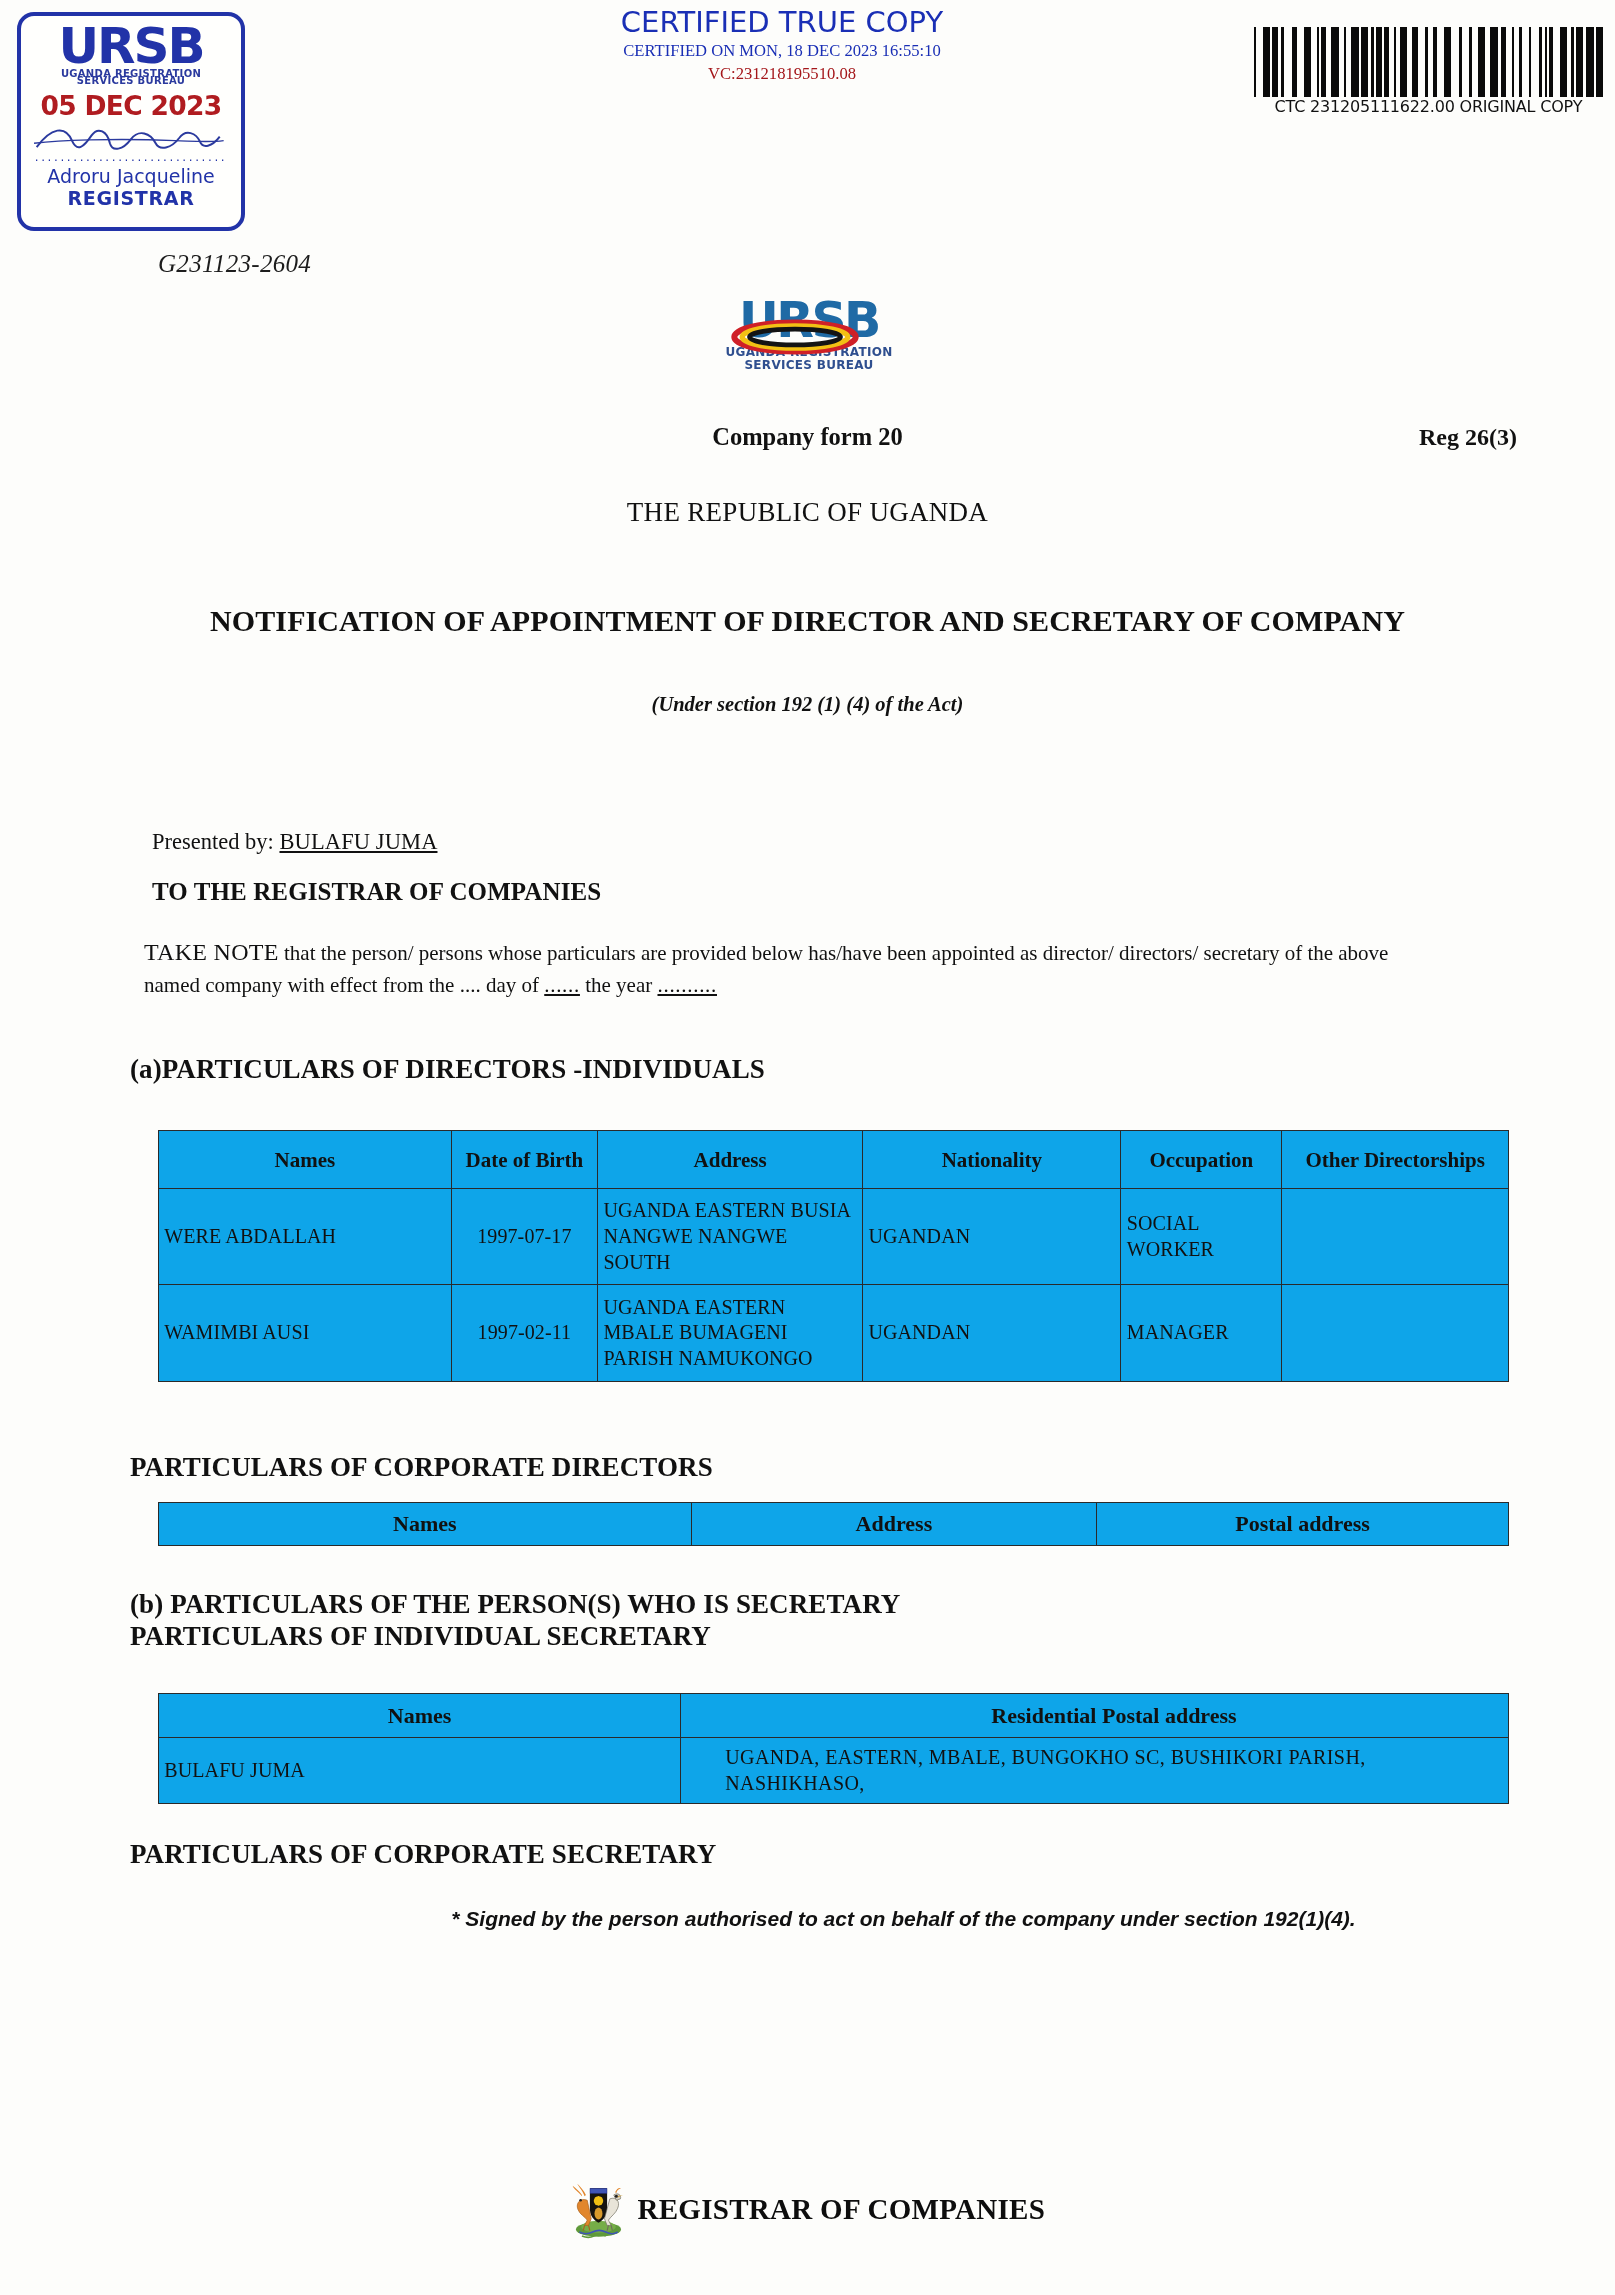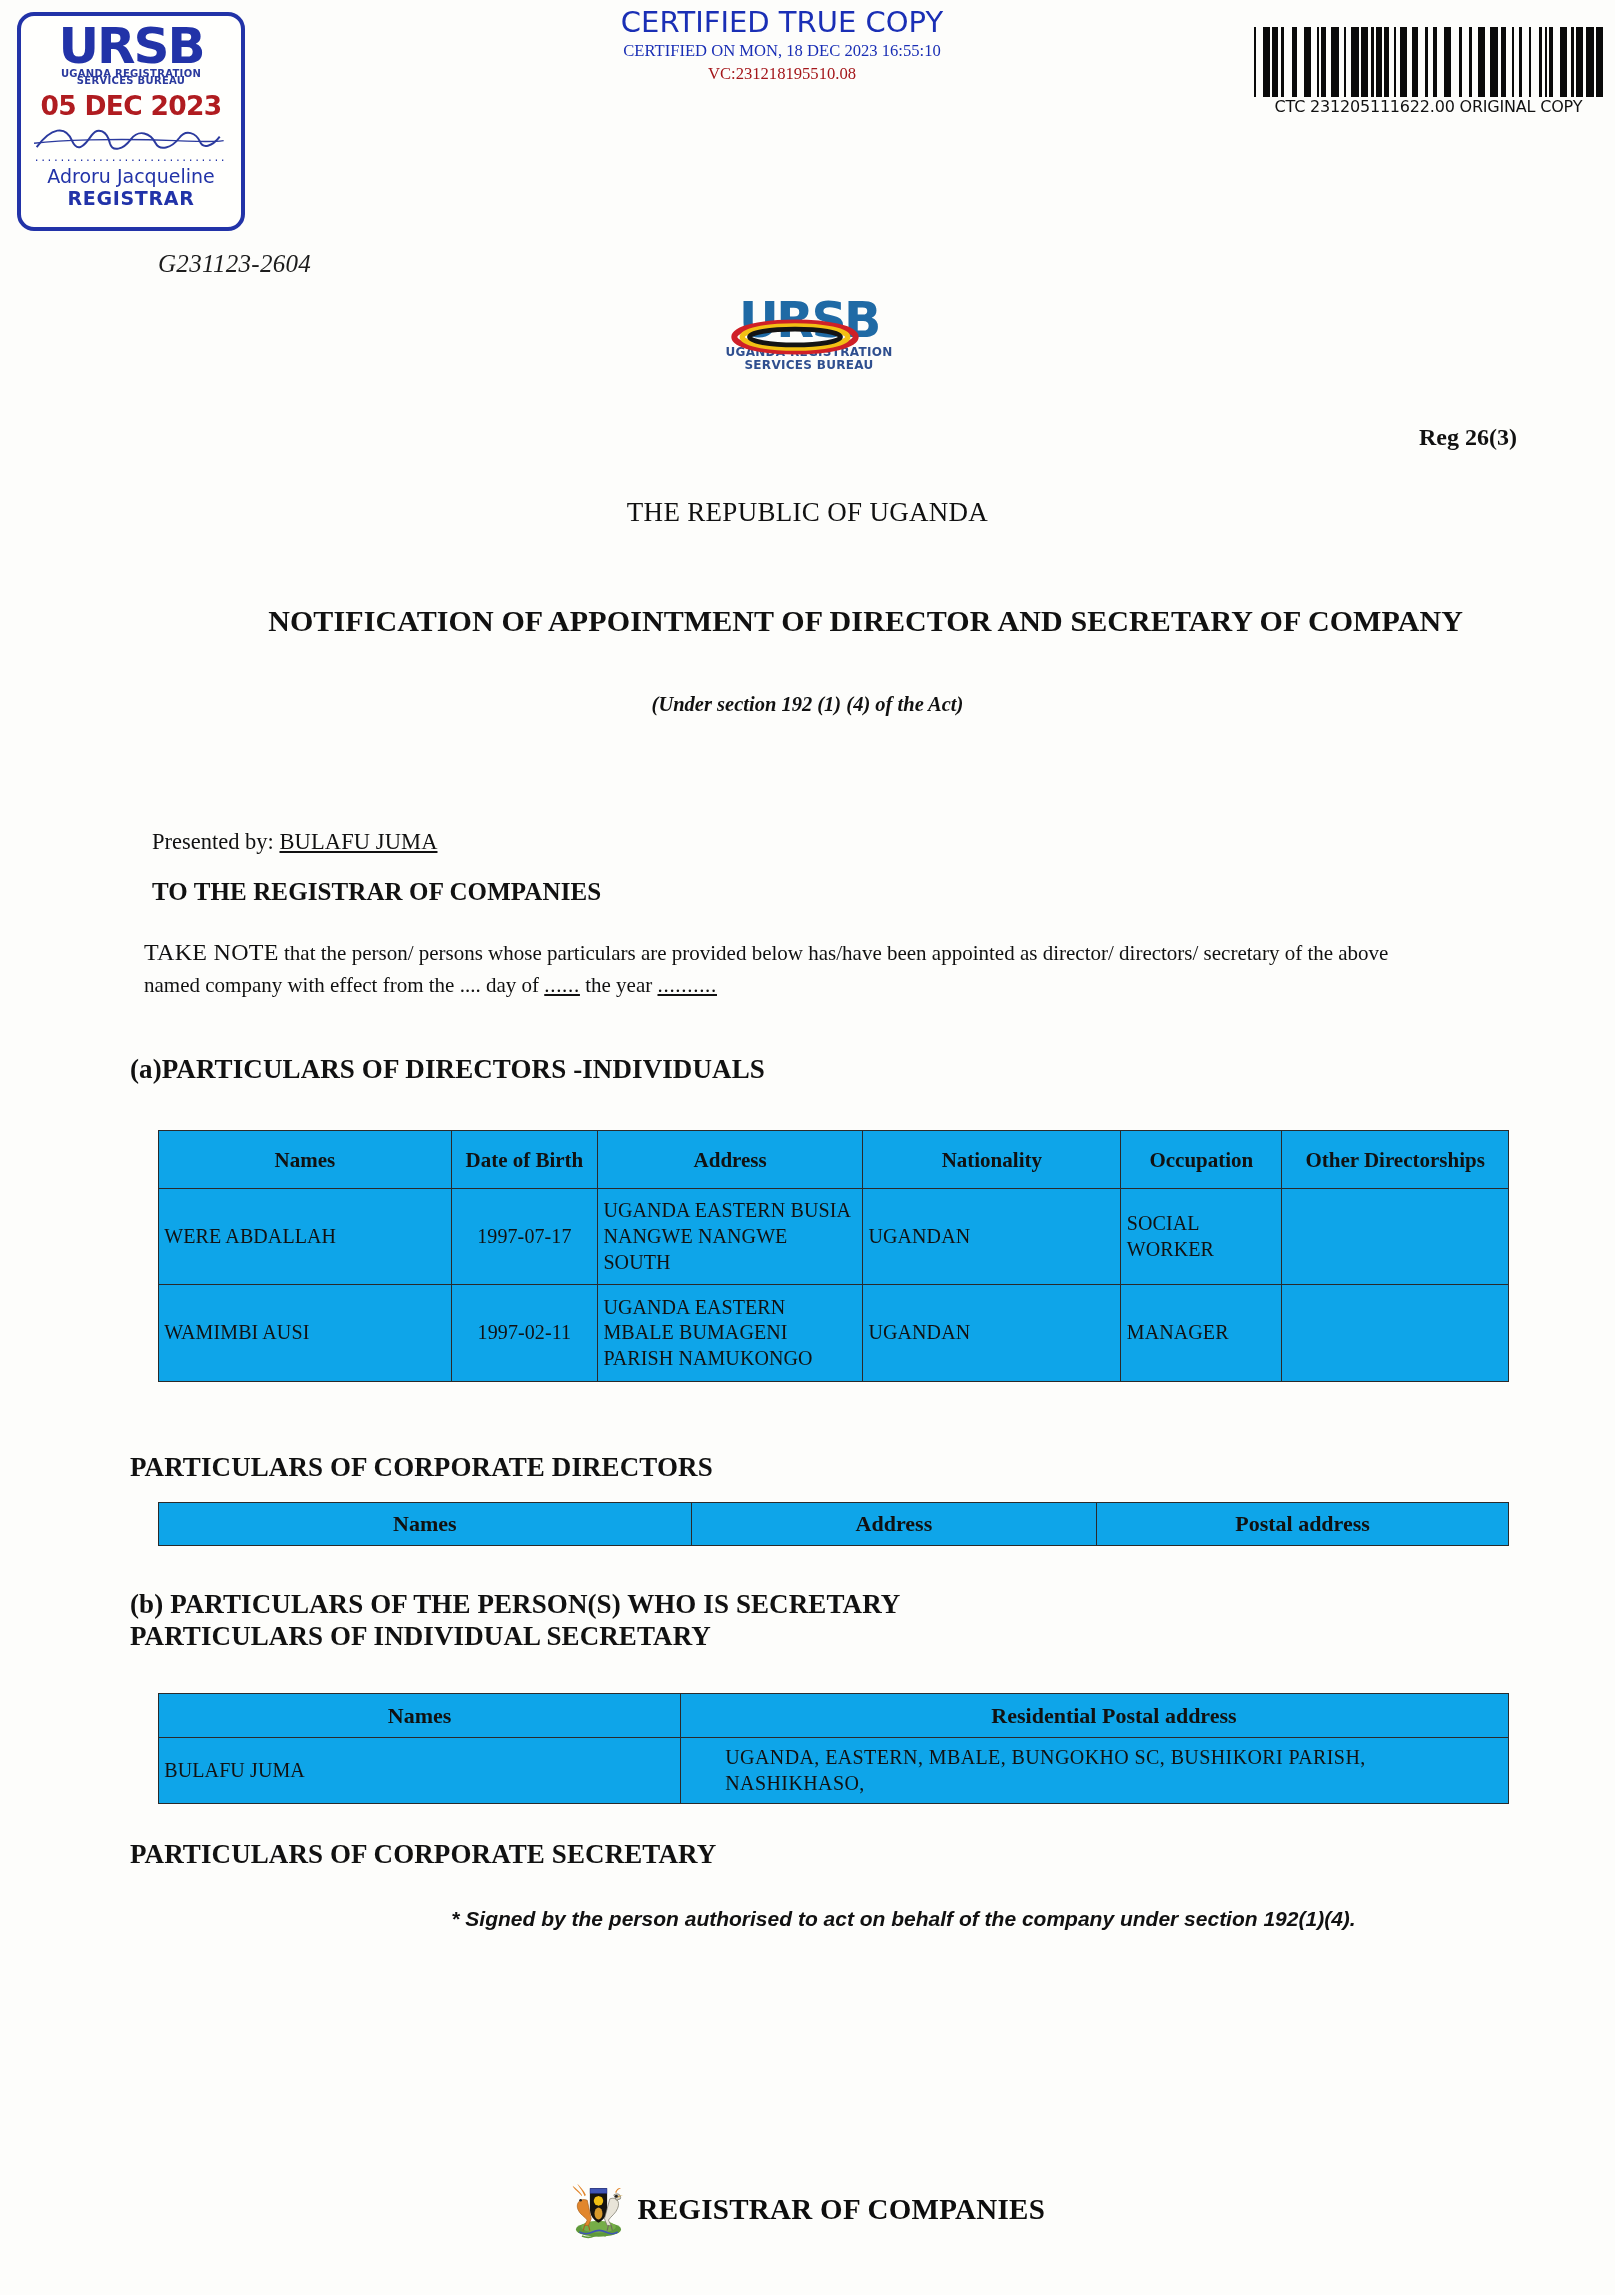--- a/index.html
+++ b/index.html
@@ -221,21 +221,21 @@
     font-family: "Liberation Serif", serif;
     font-weight: bold;
     font-size: 28.5px;
     letter-spacing: 0.2px;
   }
   #notif-title {
     position: absolute;
     left: 152px;
     right: 152px;
     top: 603px;
-    text-align: right;
+    text-align: center;
     font-family: "Liberation Serif", serif;
     font-weight: bold;
     font-size: 30px;
     line-height: 1.22;
     letter-spacing: 0.1px;
   }
   #under-section {
     position: absolute;
     left: 0; right: 0;
     top: 693px;
@@ -497,20 +497,21 @@
         <ellipse cx="100" cy="27" rx="92" ry="22" fill="none" stroke="#cf2027" stroke-width="9"></ellipse>
         <ellipse cx="100" cy="27" rx="80" ry="17" fill="none" stroke="#f2c014" stroke-width="8"></ellipse>
         <ellipse cx="100" cy="27" rx="69" ry="12" fill="none" stroke="#141414" stroke-width="7"></ellipse>
       </svg>
       <span>URSB</span>
     </div>
     <div class="bl-sub1">UGANDA REGISTRATION</div>
     <div class="bl-sub2">SERVICES BUREAU</div>
   </div>
 
+  <div id="form-no">Company form 20</div>
   <div id="reg-no">Reg 26(3)</div>
   <div id="republic">THE REPUBLIC OF UGANDA</div>
   <div id="notif-title">NOTIFICATION OF APPOINTMENT OF DIRECTOR AND SECRETARY OF COMPANY</div>
   <div id="under-section">(Under section 192 (1) (4) of the Act)</div>
 
   <div id="presented-line">
     <span>Presented by:</span>
     <span class="u-val">BULAFU JUMA</span>
   </div>
   <div id="to-registrar">TO THE REGISTRAR OF COMPANIES</div>

